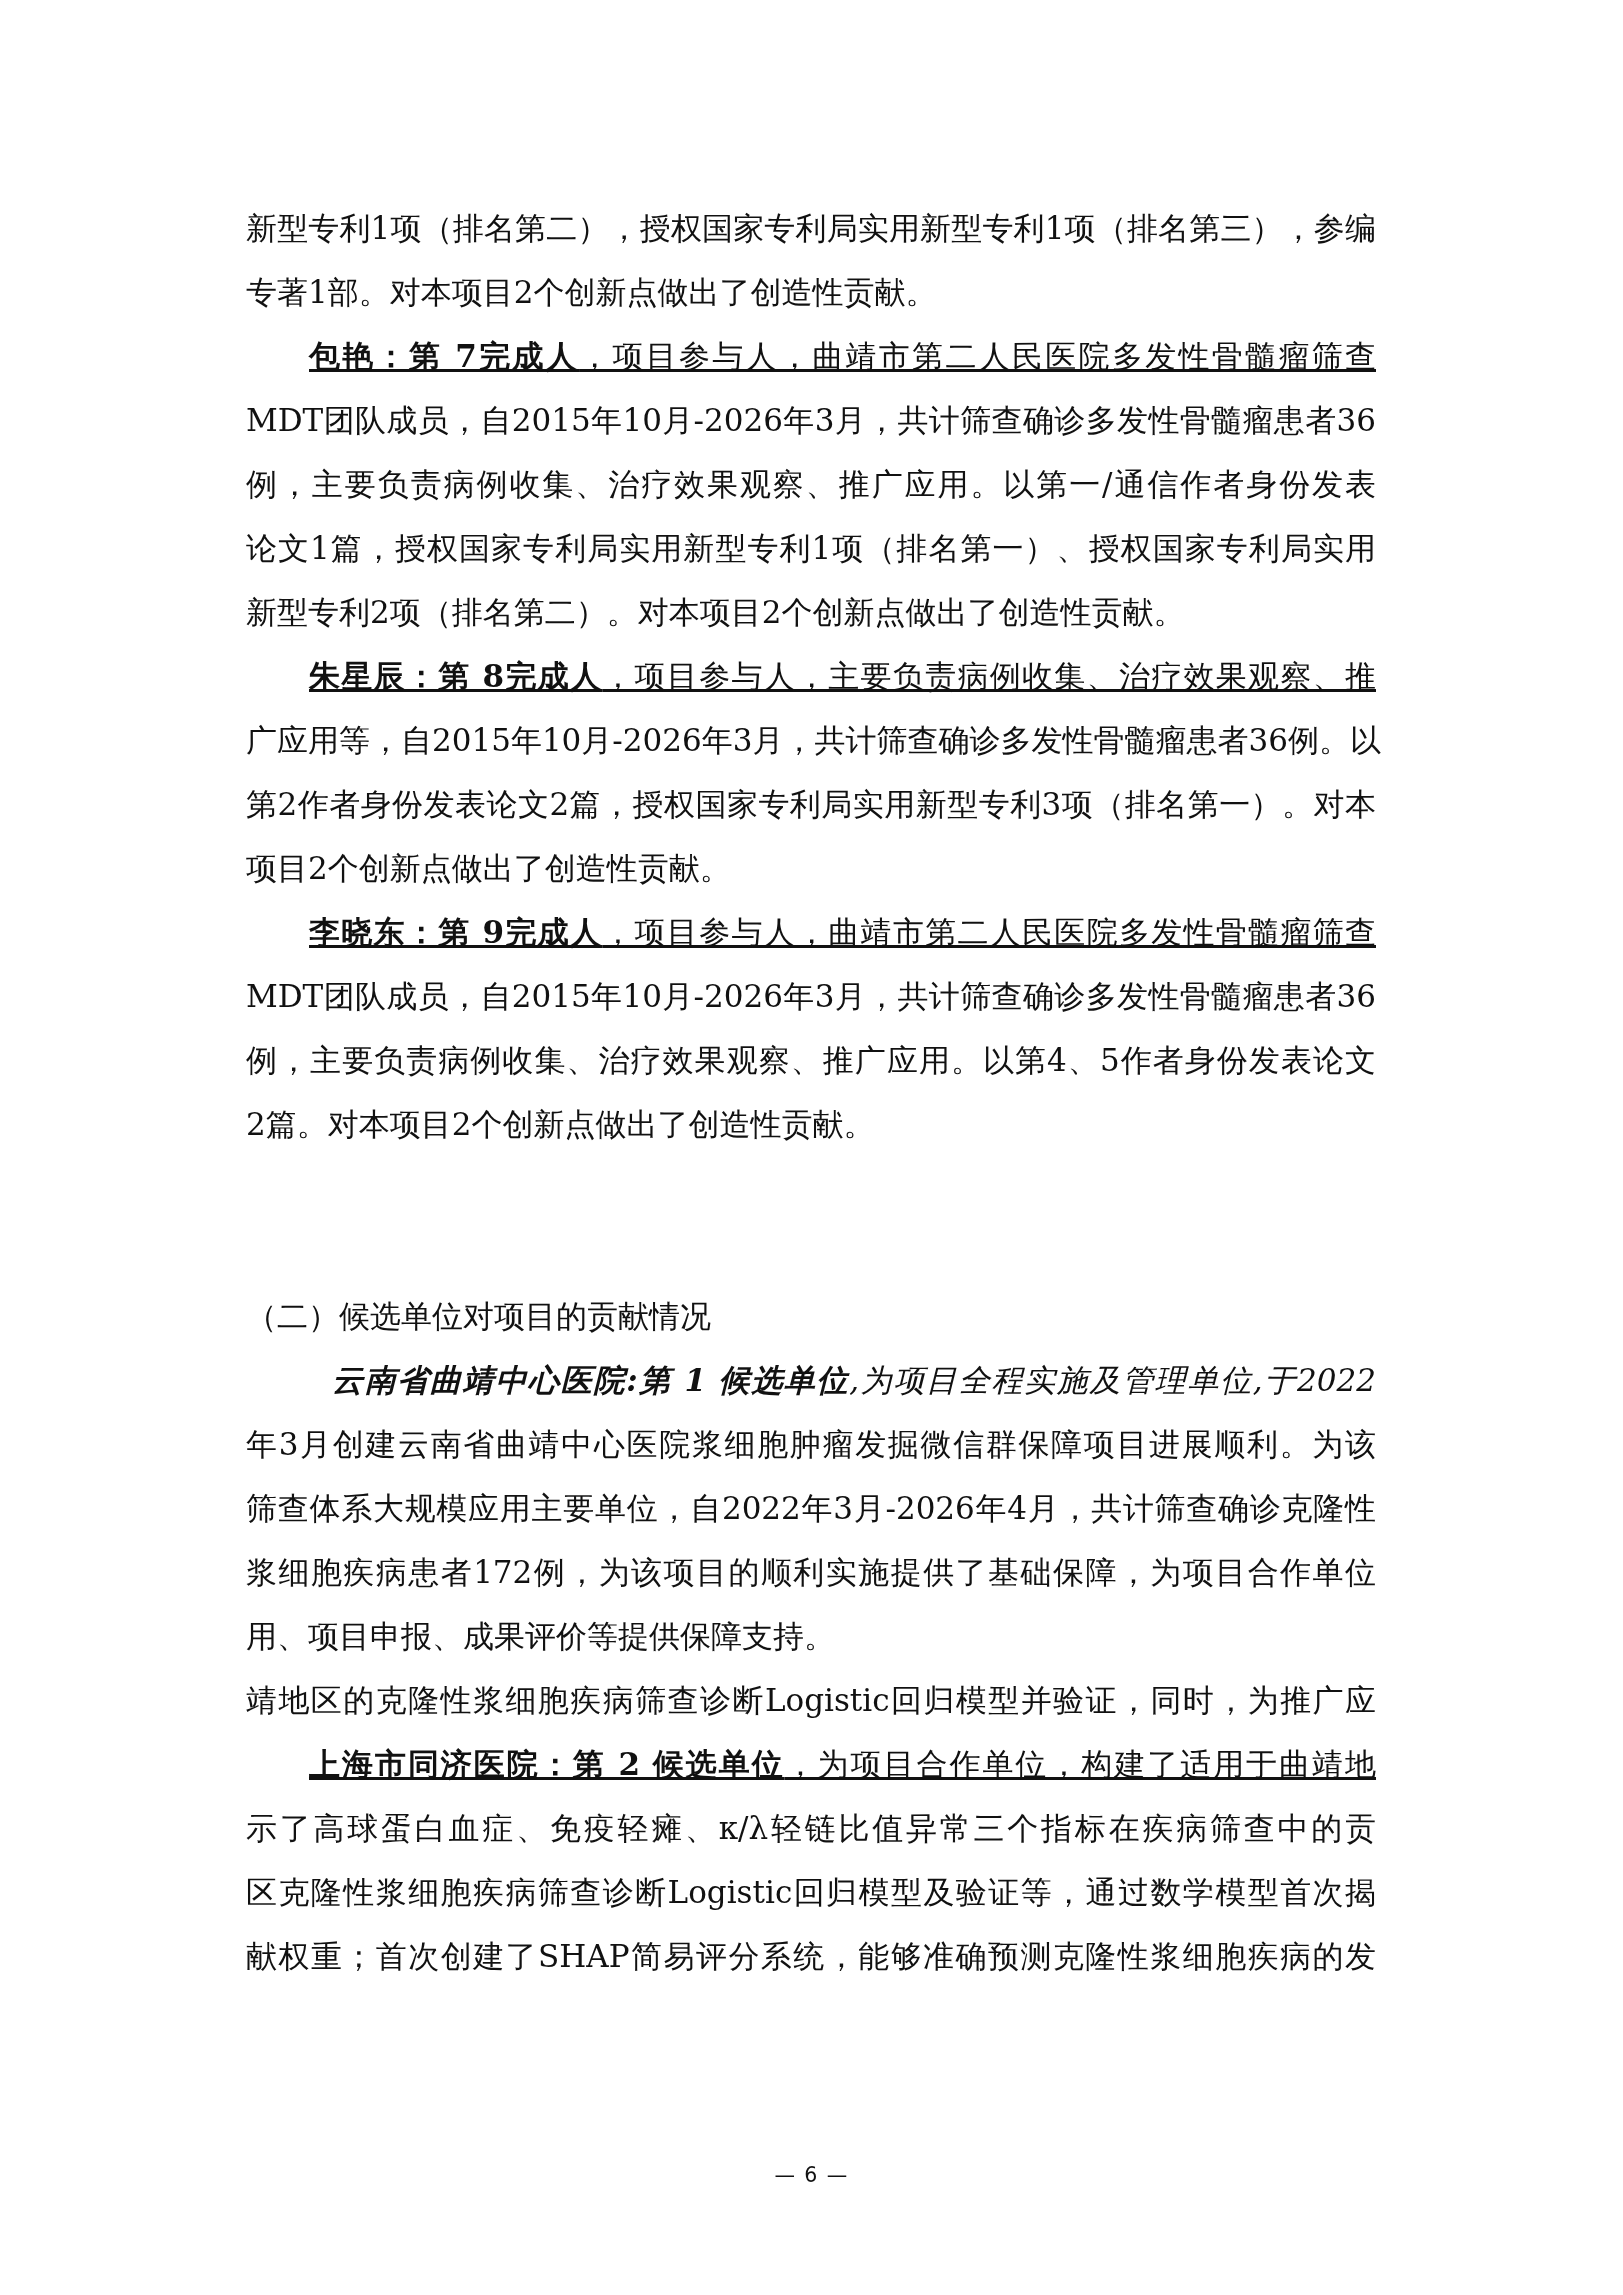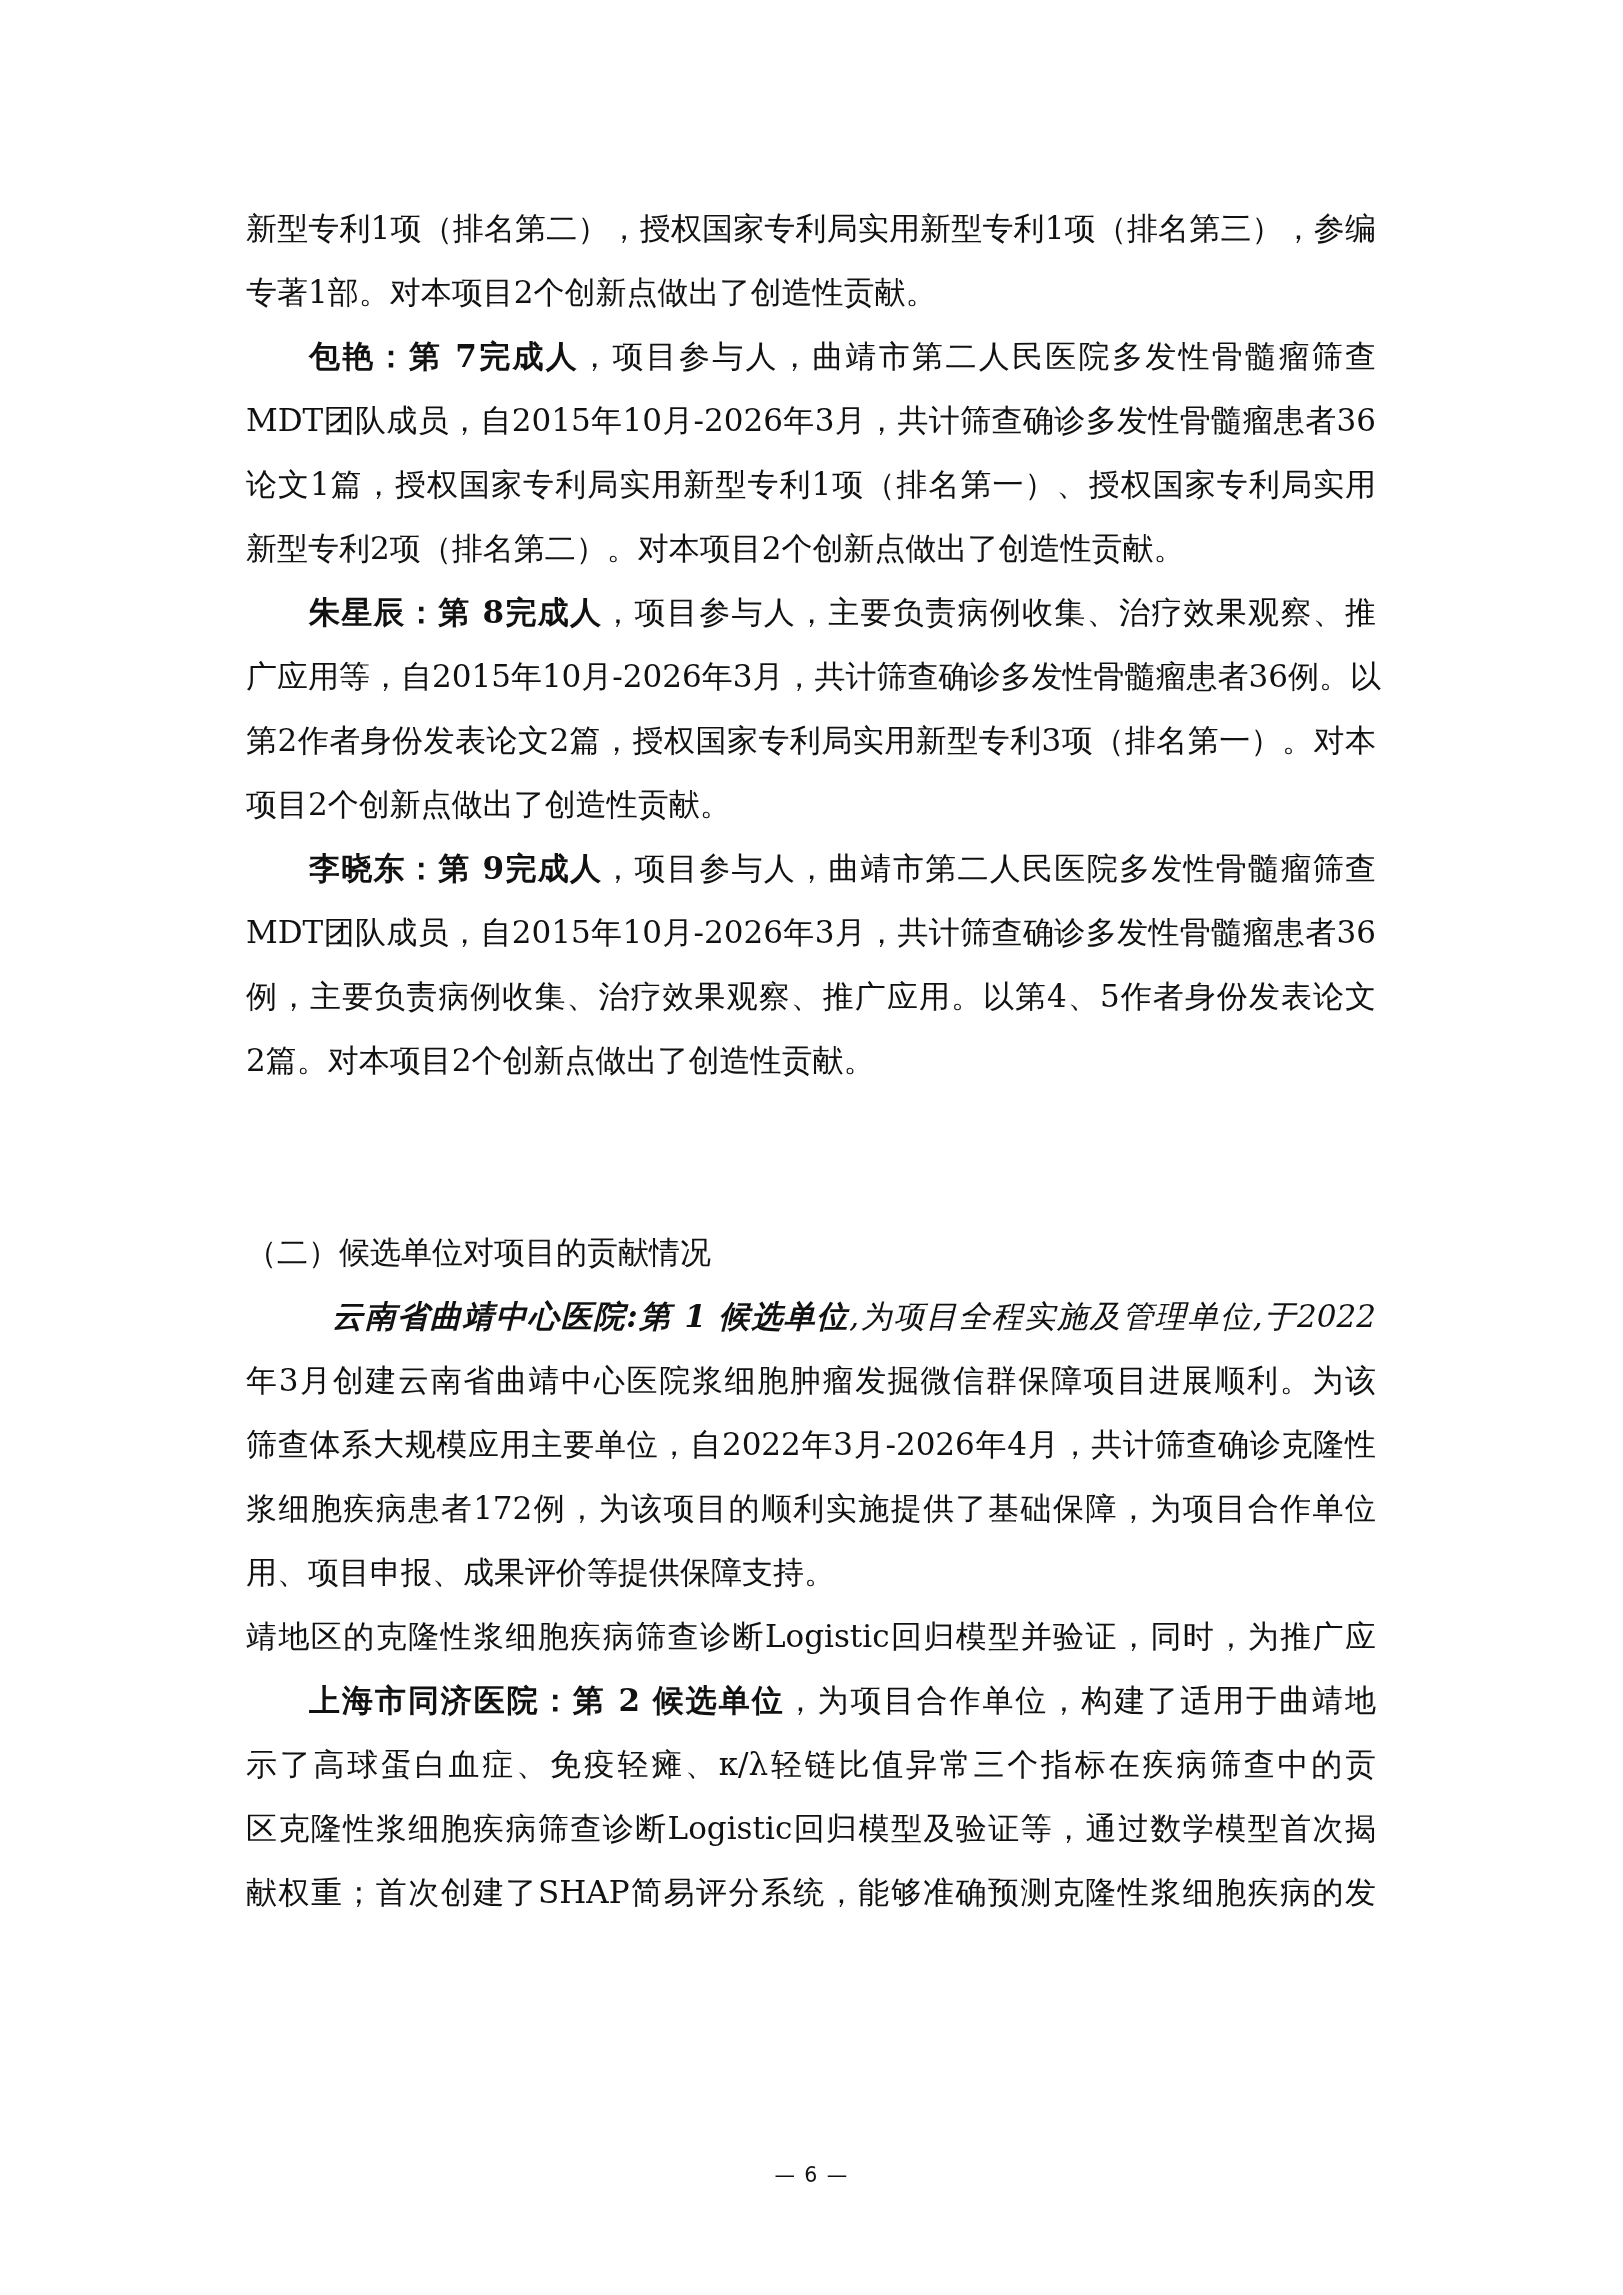--- a/index.html
+++ b/index.html
@@ -36,20 +36,21 @@
     white-space: nowrap;
     text-align: justify;
     text-align-last: justify;
     overflow: visible;
   }
   .line.last {
     text-align-last: left;
   }
   .line.indent {
     padding-left: 63px;
+    text-decoration: underline;
   }
   .line.indent-unit {
     padding-left: 86px;
     font-style: italic;
   }
   .line.blank {
     height: 64px;
   }
   .line.heading {
     text-align-last: left;
@@ -72,20 +73,21 @@
 </style>
 </head>
 <body>
 
 <div class="page">
   <div class="body-text" id="body-text">
       <div class="line"><span>新型专利1项（排名第二），授权国家专利局实用新型专利1项（排名第三），参编</span></div>
       <div class="line last"><span>专著1部。对本项目2个创新点做出了创造性贡献。</span></div>
       <div class="line indent"><span class="seg-bold">包艳：第 7完成人</span><span>，项目参与人，曲靖市第二人民医院多发性骨髓瘤筛查</span></div>
       <div class="line"><span>MDT团队成员，自2015年10月-2026年3月，共计筛查确诊多发性骨髓瘤患者36</span></div>
+      <div class="line"><span>例，主要负责病例收集、治疗效果观察、推广应用。以第一/通信作者身份发表</span></div>
       <div class="line"><span>论文1篇，授权国家专利局实用新型专利1项（排名第一）、授权国家专利局实用</span></div>
       <div class="line last"><span>新型专利2项（排名第二）。对本项目2个创新点做出了创造性贡献。</span></div>
       <div class="line indent"><span class="seg-bold">朱星辰：第 8完成人</span><span>，项目参与人，主要负责病例收集、治疗效果观察、推</span></div>
       <div class="line"><span>广应用等，自2015年10月-2026年3月，共计筛查确诊多发性骨髓瘤患者36例。以</span></div>
       <div class="line"><span>第2作者身份发表论文2篇，授权国家专利局实用新型专利3项（排名第一）。对本</span></div>
       <div class="line last"><span>项目2个创新点做出了创造性贡献。</span></div>
       <div class="line indent"><span class="seg-bold">李晓东：第 9完成人</span><span>，项目参与人，曲靖市第二人民医院多发性骨髓瘤筛查</span></div>
       <div class="line"><span>MDT团队成员，自2015年10月-2026年3月，共计筛查确诊多发性骨髓瘤患者36</span></div>
       <div class="line"><span>例，主要负责病例收集、治疗效果观察、推广应用。以第4、5作者身份发表论文</span></div>
       <div class="line last"><span>2篇。对本项目2个创新点做出了创造性贡献。</span></div>

